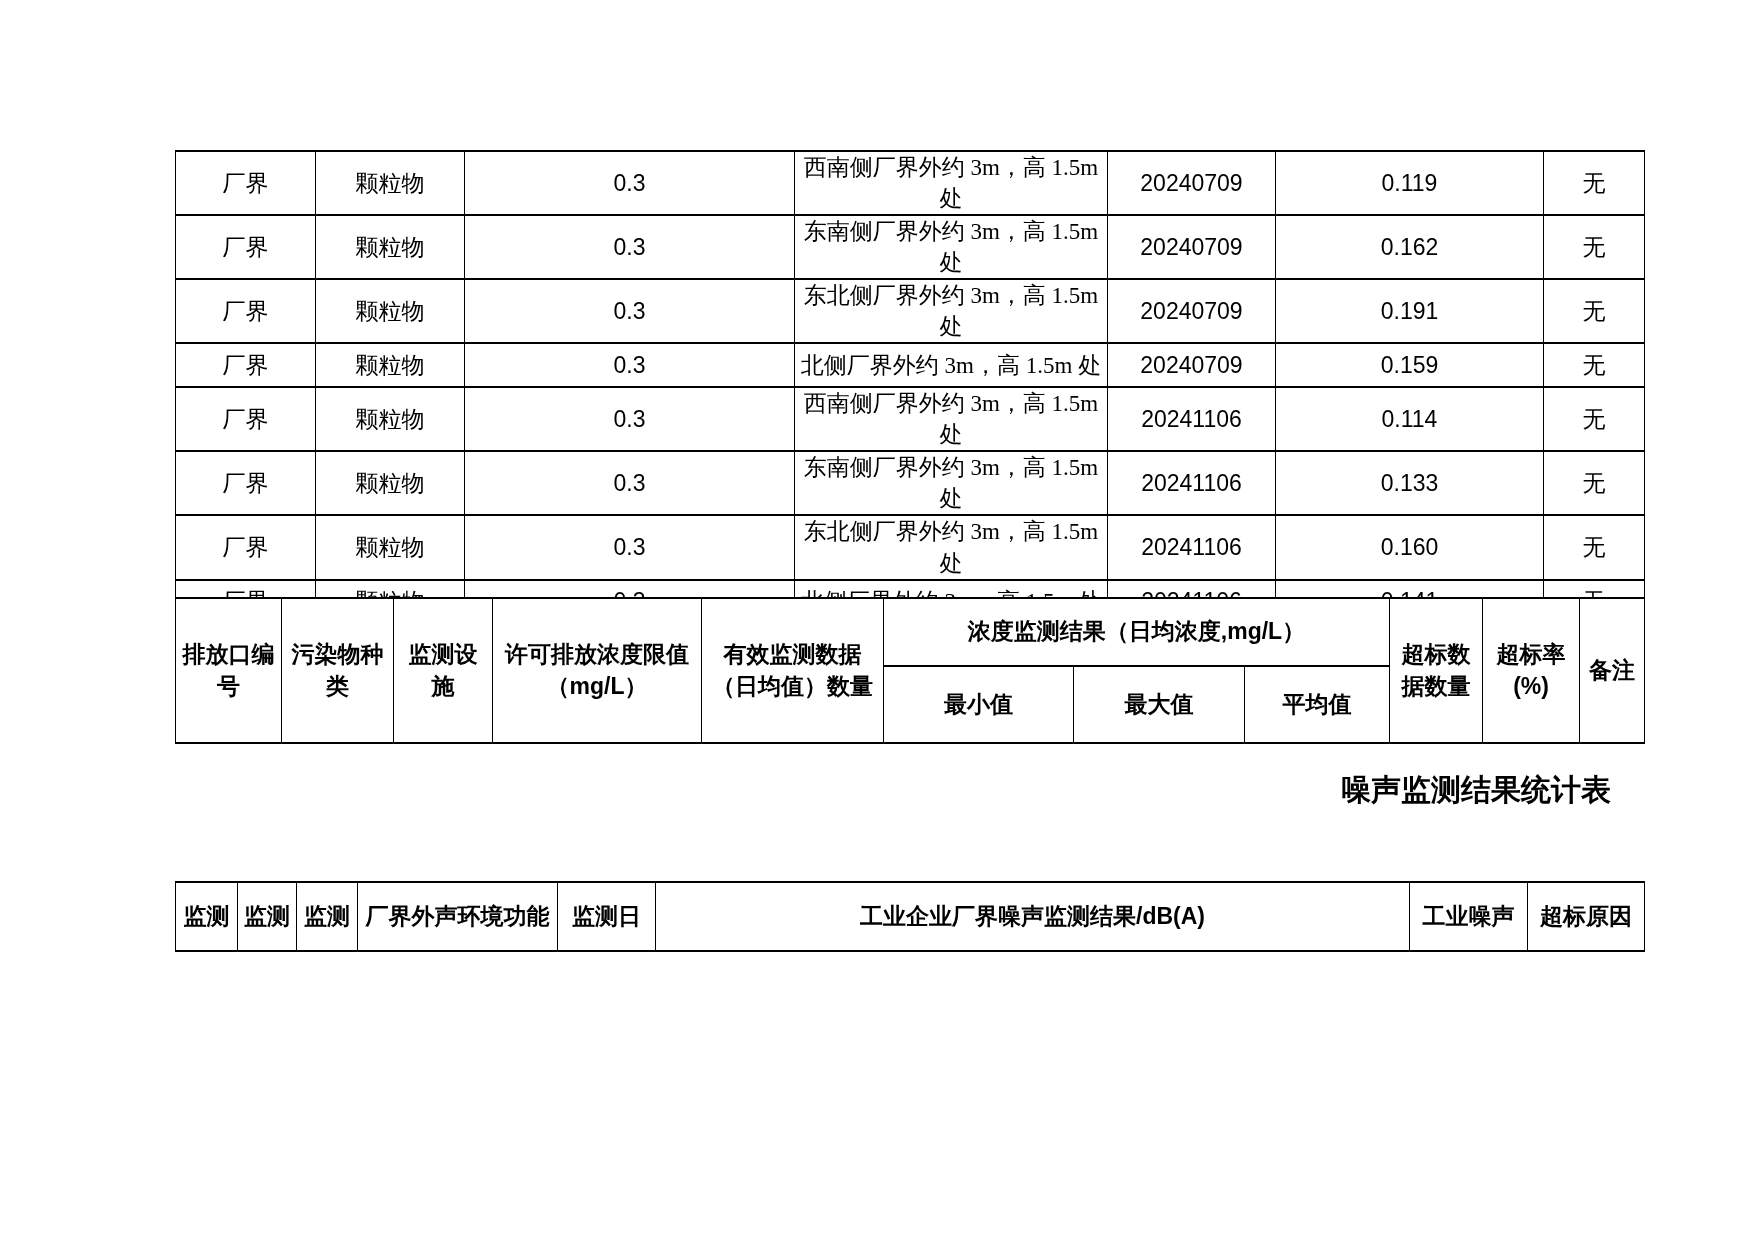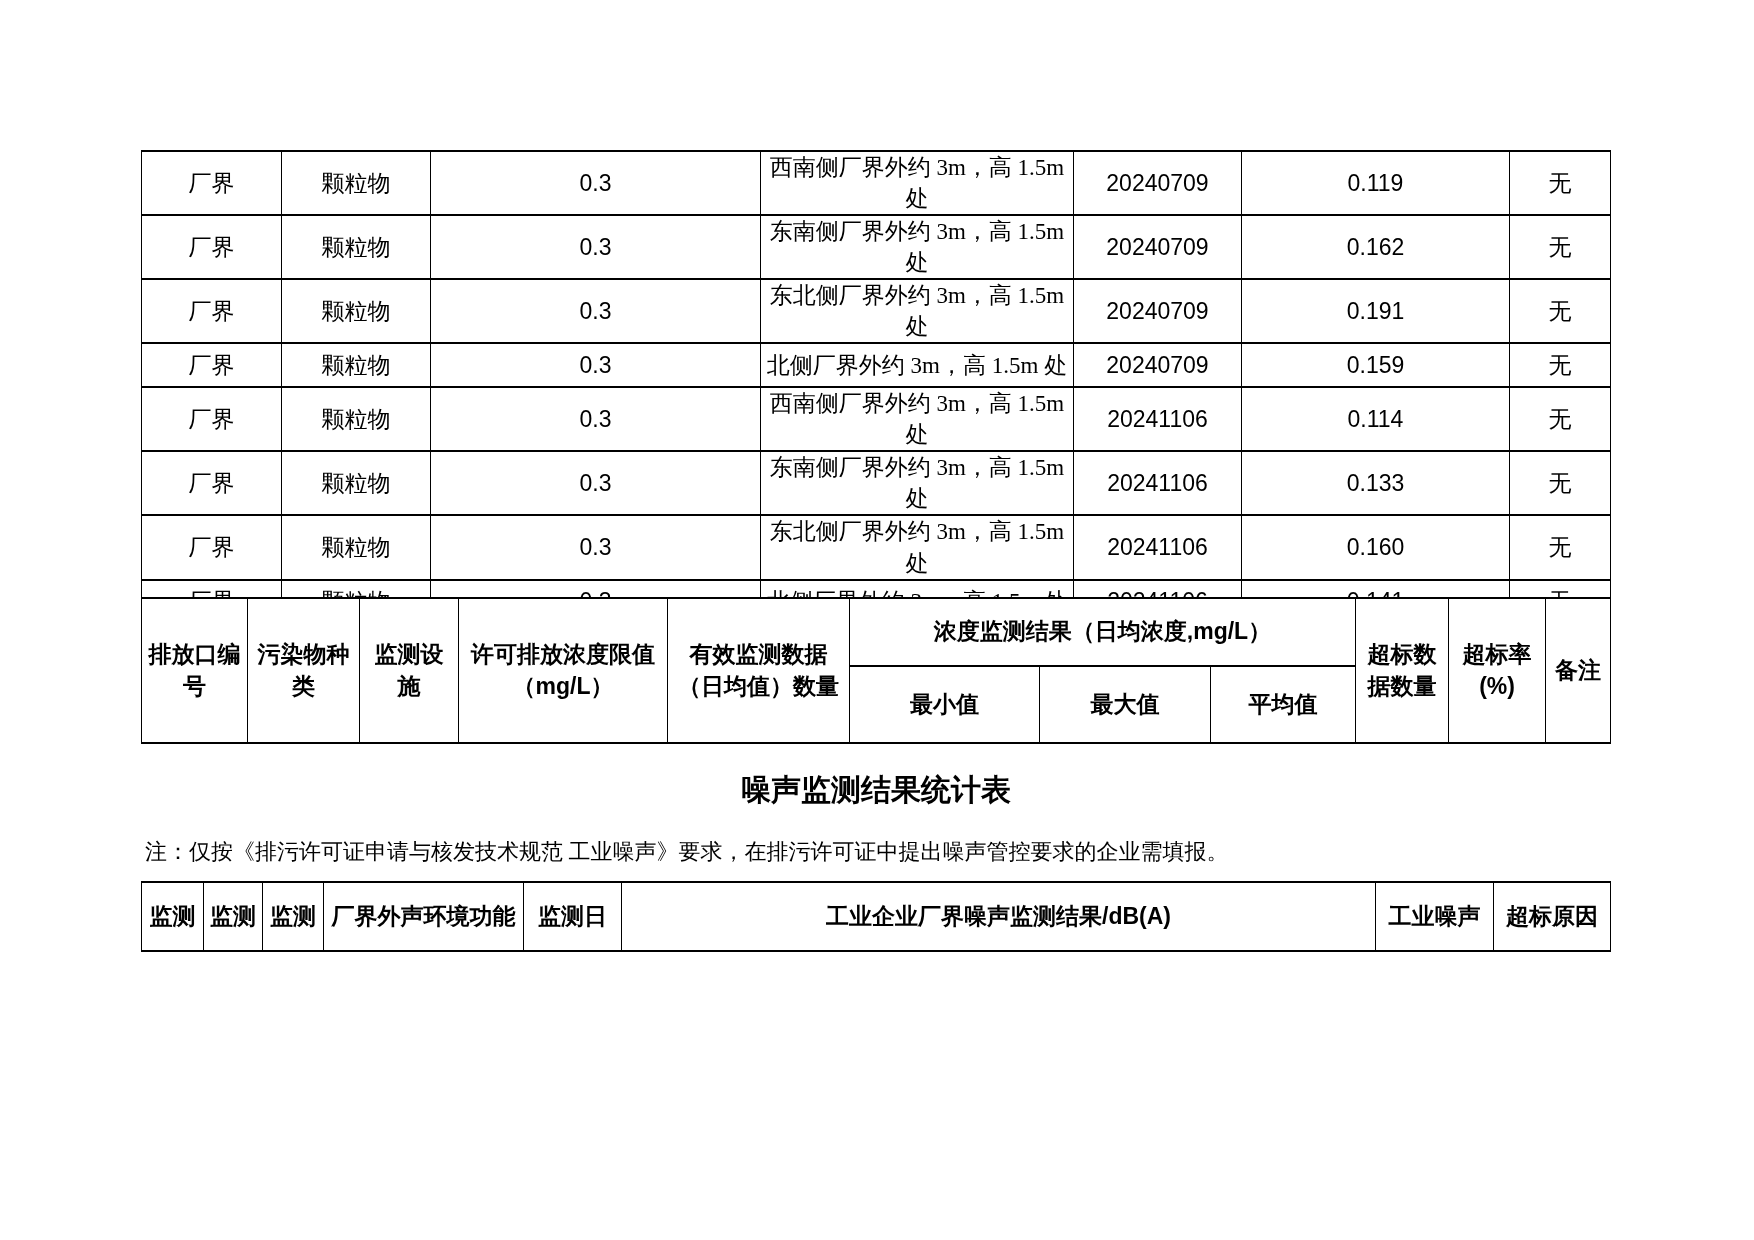--- a/index.html
+++ b/index.html
@@ -14,20 +14,21 @@
     background: #ffffff;
     color: #000000;
     font-family: "Liberation Serif", "DejaVu Serif", serif;
     overflow: hidden;
   }
   table.tbl {
     position: absolute;
     border-collapse: collapse;
     table-layout: fixed;
     background: #ffffff;
+    margin-left: 34px;
   }
   table.tbl td {
     border-left: 1px solid #000000;
     border-right: 1px solid #000000;
     border-top: 2px solid #000000;
     border-bottom: 2px solid #000000;
     text-align: center;
     vertical-align: middle;
     padding: 0 4px;
     font-size: 23px;
@@ -192,23 +193,22 @@
         <td class="hdr" rowspan="2">备注</td>
       </tr>
       <tr class="r2">
         <td class="hdr">最小值</td>
         <td class="hdr">最大值</td>
         <td class="hdr">平均值</td>
       </tr>
     </tbody>
   </table>
 
-  <div class="title" style="top:772px;">噪声监测结果统计表</div>
-
-  <div class="note">注：仅按《排污许可证申请与核发技术规范 工业噪声》要求，在排污许可证中提出噪声管控要求的企业需填报。</div>
+  <div class="title" style="top:772px;text-align:right;">噪声监测结果统计表</div>
+
 
   <table class="tbl noise" style="left:141px; top:881px; width:1470px;">
     <colgroup>
       <col style="width:62px">
         <col style="width:59px">
         <col style="width:61px">
       <col style="width:200px">
         <col style="width:98px">
         <col style="width:754px">
       <col style="width:118px">

